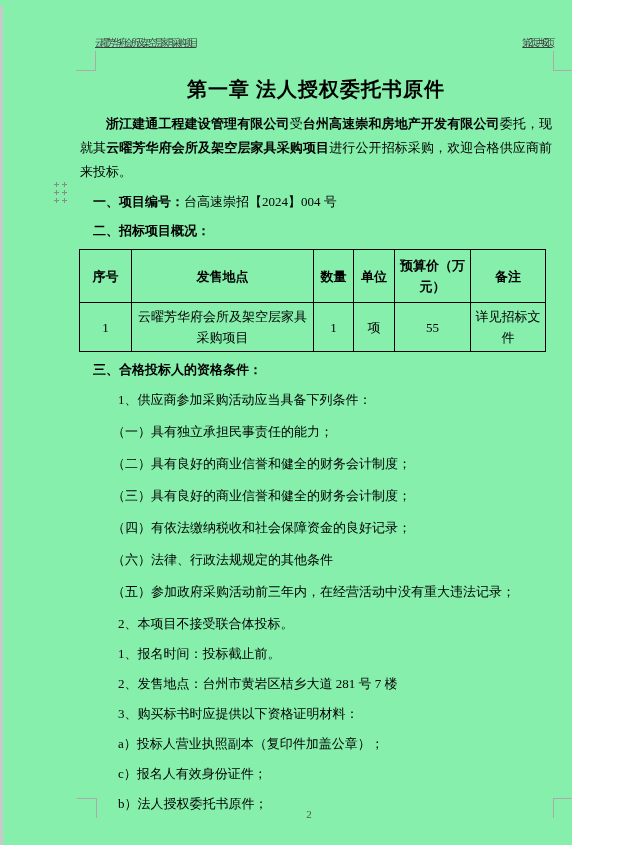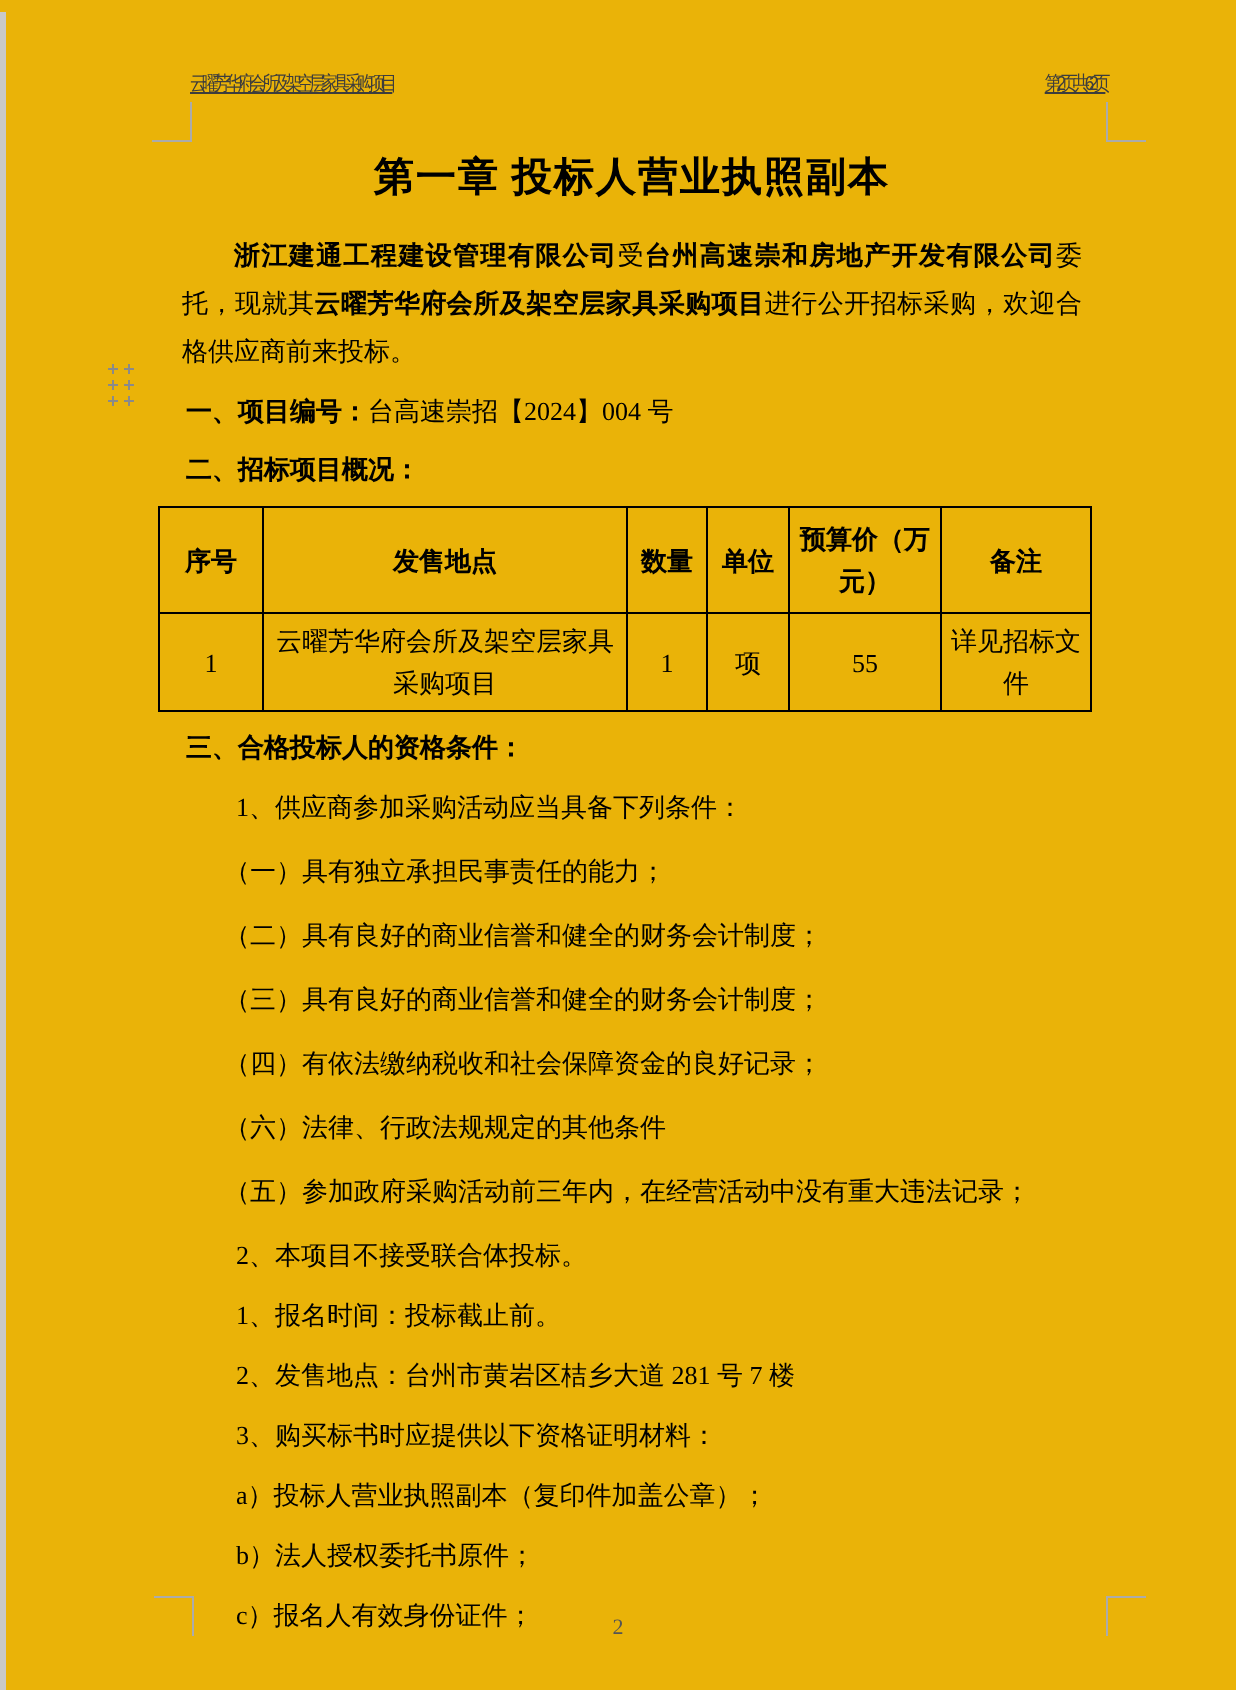--- a/index.html
+++ b/index.html
@@ -1,19 +1,19 @@
 <!DOCTYPE html>
 <html><head>
 <meta charset="utf-8">
 <style>
   html,body{margin:0;padding:0;background:#ffffff;}
   .page{
     position:relative;
-    width:618px;height:845px;
-    background:#eab308;
+    width:572px;height:845px;
+    background:#86efac;
     overflow:hidden;
     font-family:"Liberation Serif","DejaVu Serif",serif;
     color:#000000;
     text-decoration:underline;
   }
   .edge-left{position:absolute;left:0;top:6px;width:3px;height:839px;background:#c9c9c9;}
 
   
   .header{
     position:absolute;top:37px;left:95px;width:458px;
@@ -31,21 +31,21 @@
   .crop.tr{left:553px;top:51px;border-left-width:1px;border-bottom-width:1px;}
   .crop.bl{left:77px;top:798px;border-right-width:1px;border-top-width:1px;}
   .crop.br{left:553px;top:798px;border-left-width:1px;border-top-width:1px;}
 
   
   .content{position:absolute;left:79px;top:68px;width:474px;font-size:13px;line-height:24px;}
   h1.doc-title{
     font-size:20px;line-height:30px;font-weight:bold;text-align:center;
     margin:6px 0 8px 0;letter-spacing:1px;
   }
-  p{margin:12px;}
+  p{margin:1px;}
   .intro{text-align:justify;text-indent:2em;margin-bottom:6px;}
   .b{font-weight:bold;}
   .sec{margin:5px 0 5px 14px;font-weight:bold;}
   .sec .val{font-weight:normal;text-align:center;}
   .lvl1{margin:6px 0 6px 39px;}
   .lvl2{margin:8px 0 8px 33px;}
 
   
   table.bid{
     border-collapse:collapse;table-layout:fixed;
@@ -99,21 +99,21 @@
     <span class="dot"></span>
     <span class="dot"></span>
     <span class="dot"></span>
     <span class="dot"></span>
     <span class="dot"></span>
     <span class="dot"></span>
   </div>
 
   <div class="content">
 
-    <h1 class="doc-title">第一章 投标人营业执照副本</h1>
+    <h1 class="doc-title">第一章 法人授权委托书原件</h1>
 
     <p class="intro"><span class="b">浙江建通工程建设管理有限公司</span><span>受</span><span class="b">台州高速崇和房地产开发有限公司</span><span>委托，现就其</span><span class="b">云曜芳华府会所及架空层家具采购项目</span><span>进行公开招标采购，欢迎合格供应商前来投标。</span></p>
 
     <p class="sec"><span>一、项目编号：</span><span class="val">台高速崇招【2024】004 号</span></p>
 
     <p class="sec">二、招标项目概况：</p>
 
     <table class="bid">
       <colgroup>
         <col class="c1">
@@ -150,20 +150,20 @@
     <p class="lvl2">（三）具有良好的商业信誉和健全的财务会计制度；</p>
     <p class="lvl2">（四）有依法缴纳税收和社会保障资金的良好记录；</p>
     <p class="lvl2">（六）法律、行政法规规定的其他条件</p>
     <p class="lvl2">（五）参加政府采购活动前三年内，在经营活动中没有重大违法记录；</p>
     <p class="lvl1">2、本项目不接受联合体投标。</p>
 
     <p class="lvl1">1、报名时间：投标截止前。</p>
     <p class="lvl1">2、发售地点：台州市黄岩区桔乡大道 281 号 7 楼</p>
     <p class="lvl1">3、购买标书时应提供以下资格证明材料：</p>
     <p class="lvl1">a）投标人营业执照副本（复印件加盖公章）；</p>
+    <p class="lvl1">c）报名人有效身份证件；</p>
     <p class="lvl1">b）法人授权委托书原件；</p>
-    <p class="lvl1">c）报名人有效身份证件；</p>
 
   </div>
 
   <div class="footer">2</div>
 
 </div>
 
 </body></html>

